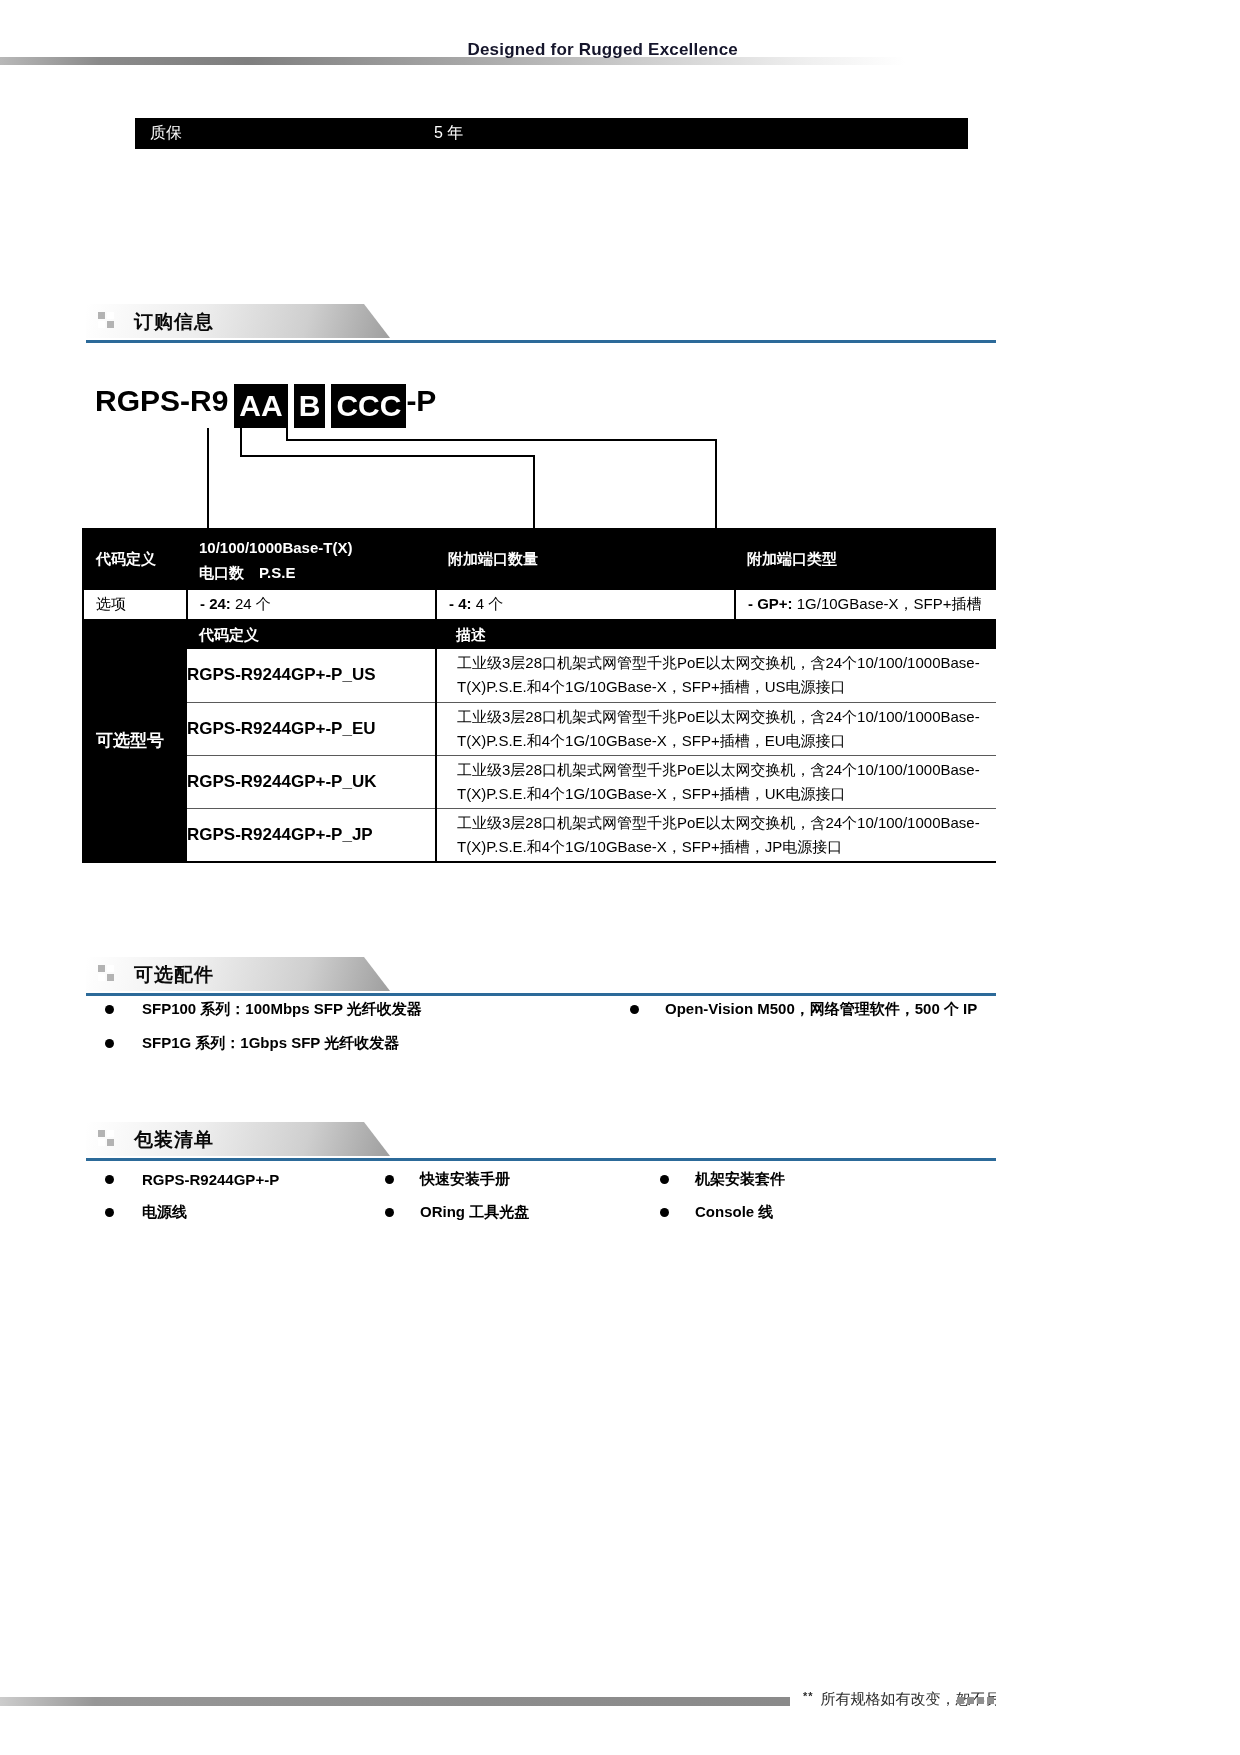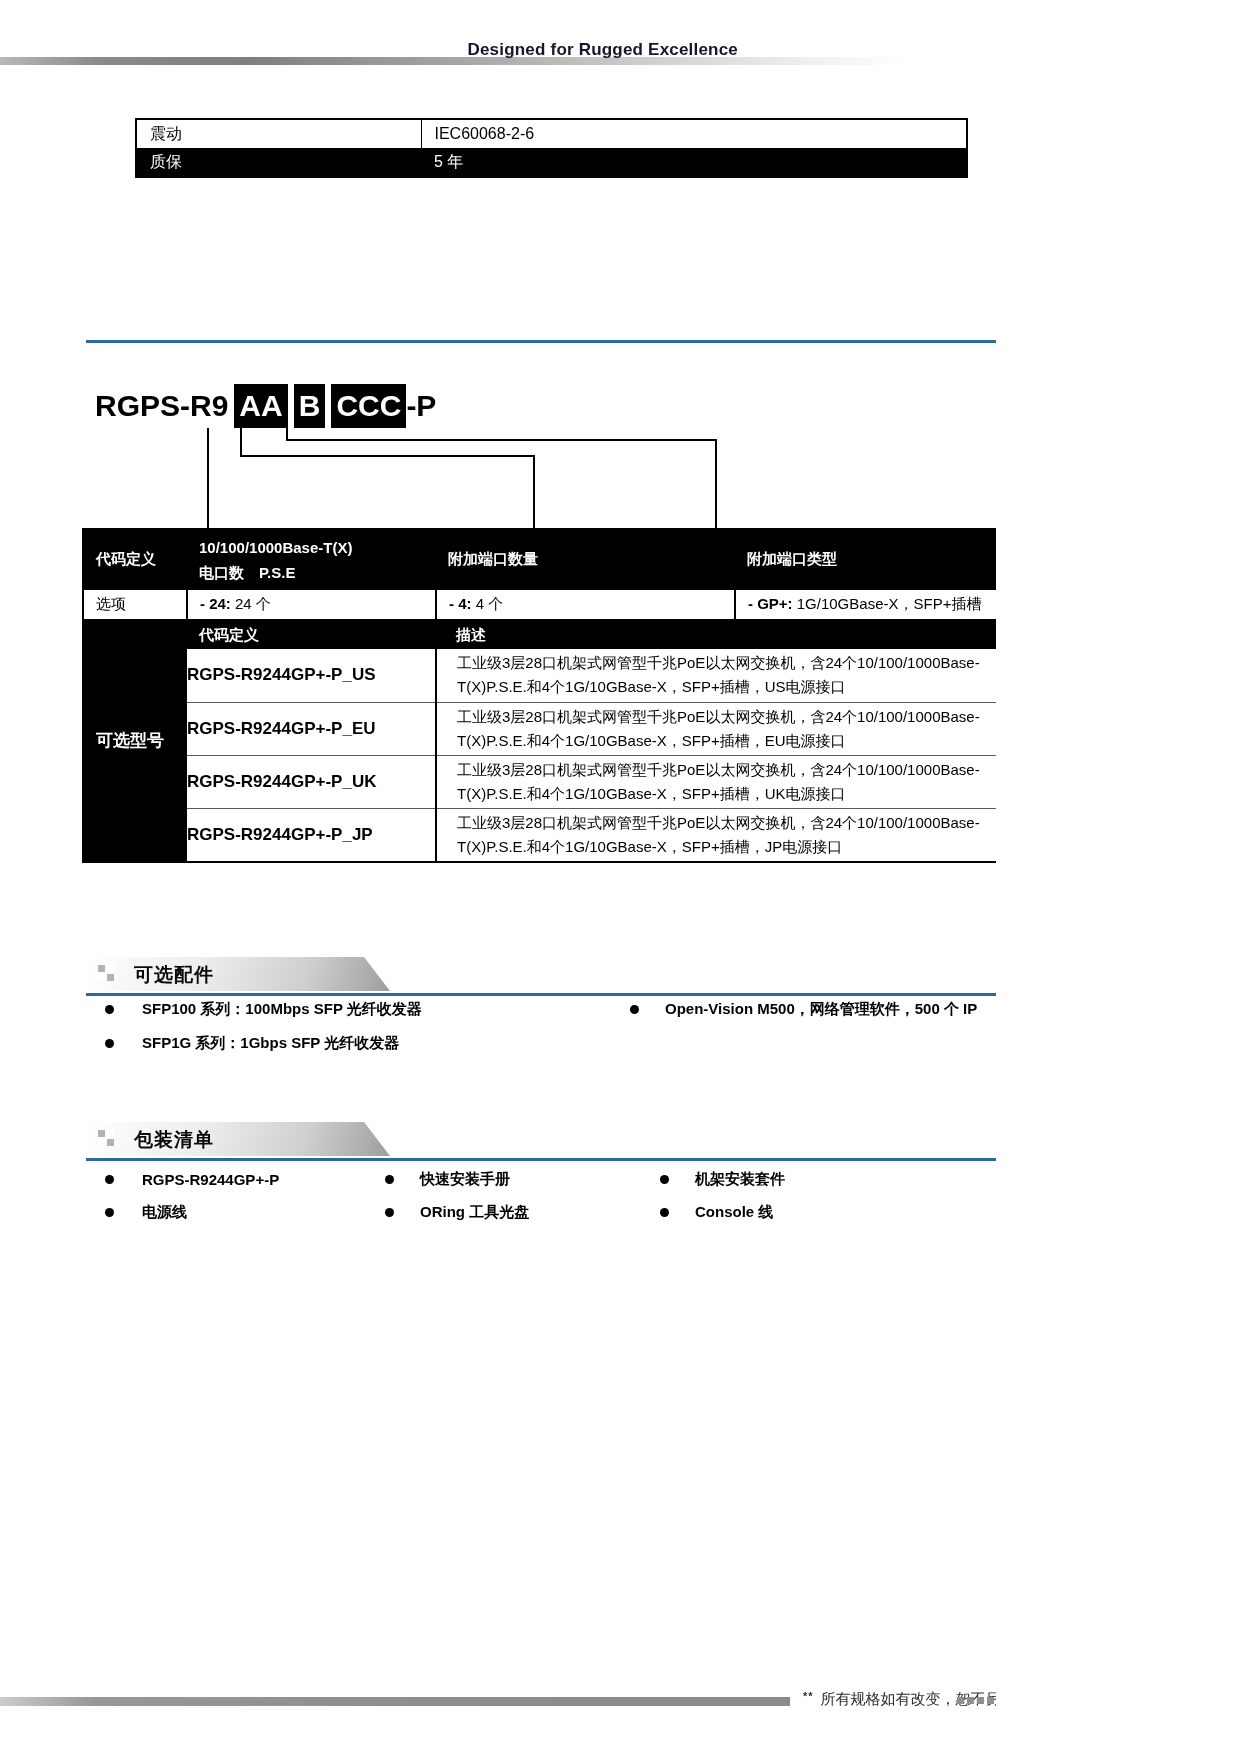--- a/index.html
+++ b/index.html
@@ -47,21 +47,21 @@
   .checker i { position:absolute; width:7px; height:7px; display:block; }
   .checker .c-tl { left:0; top:1px; background:#b3b3b3; }
   .checker .c-tr { left:9px; top:1px; background:#ffffff; }
   .checker .c-bl { left:0; top:10px; background:#ffffff; }
   .checker .c-br { left:9px; top:10px; background:#b3b3b3; }
   .sec-line { position:absolute; left:86px; width:1074px; height:3px; background:#2c6a99; }
 
   
   .model-code {
     position:absolute; left:95px; top:384px; height:44px;
-    display:flex; align-items:center;
+    display:flex; align-items:flex-start;
     font-size:30px; font-weight:bold; white-space:nowrap;
   }
   .mc-prefix { margin-right:6px; }
   .mc-seg {
     background:#000; color:#fff; height:44px; display:flex; align-items:center;
     padding:0 5px; margin-right:6px;
   }
   .mc-seg-last { margin-right:0; }
 
   
@@ -125,31 +125,36 @@
 
   <div class="tagline">Designed for Rugged Excellence</div>
   <div class="top-rule"></div>
 
   <table class="spec-table">
     <colgroup>
         <col style="width:285px">
         <col>
       </colgroup>
     <tbody>
-      <tr class="spec-row-white">
-        <td>震动</td>
-        <td>IEC60068-2-6</td>
-      </tr>
       <tr class="spec-row-black">
         <td>质保</td>
         <td>5 年</td>
       </tr>
     </tbody>
   </table>
 
+  <div class="sec-band" style="top:304px;">
+    <span class="checker">
+      <i class="c-tl"></i>
+        <i class="c-tr"></i>
+        <i class="c-bl"></i>
+        <i class="c-br"></i>
+    </span>
+    <span class="sec-title">订购信息</span>
+  </div>
   <div class="sec-line" style="top:340px;"></div>
 
   <div class="model-code">
     <span class="mc-prefix">RGPS-R9</span>
     <span class="mc-seg">AA</span>
     <span class="mc-seg">B</span>
     <span class="mc-seg mc-seg-last">CCC</span>
     <span class="mc-suffix">-P</span>
   </div>
 

